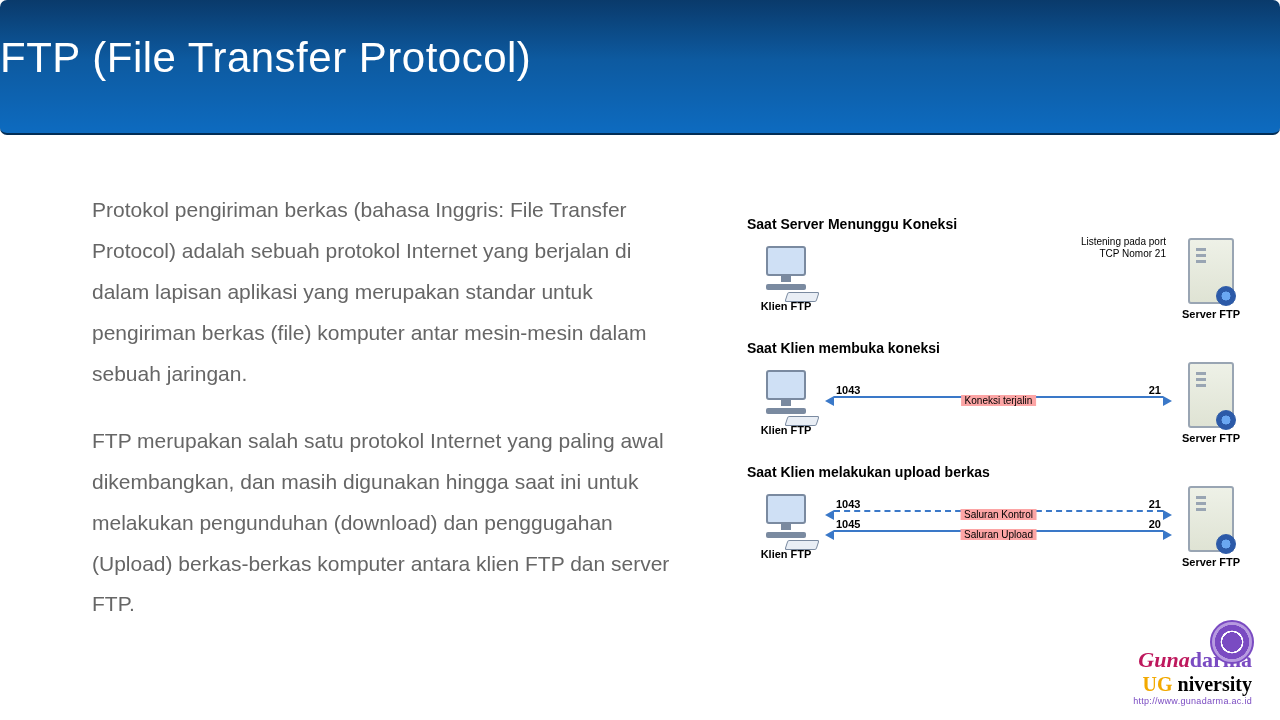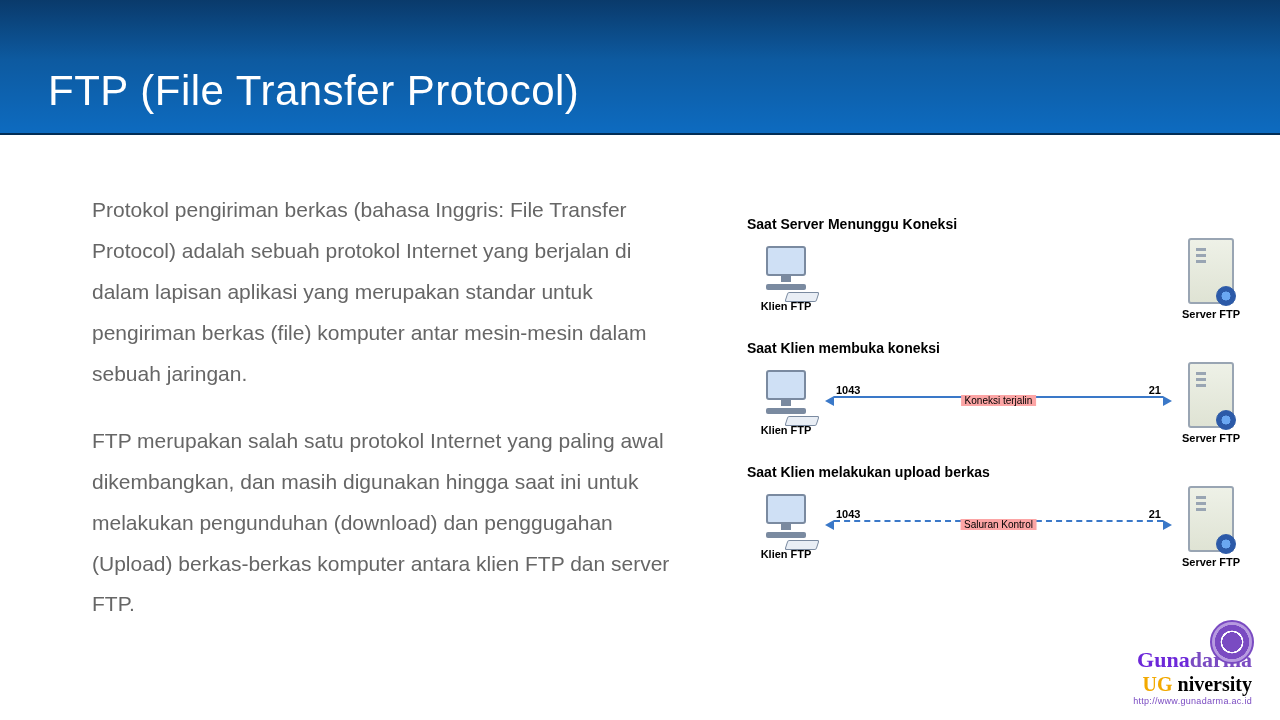--- a/index.html
+++ b/index.html
@@ -2,22 +2,23 @@
 <html><head>
 <meta charset="utf-8">
 <style>
   * { box-sizing: border-box; margin: 0; padding: 0; }
   html, body { width: 1280px; height: 720px; font-family: "Segoe UI Light", "Segoe UI", Arial, sans-serif; background: #fff; overflow: hidden; }
   .slide { width: 1280px; height: 720px; position: relative; background: #fff; }
 
   .title-bar {
     height: 135px;
     background: linear-gradient(to bottom, #0a3a6b 0%, #0d5aa0 45%, #0d6bc0 100%);
-    display: flex; align-items: flex-end; padding-left: 48px; padding-bottom: 18px;
+    display: flex; align-items: center; padding-bottom: 18px;
     border-bottom: 2px solid #022d55;
+    border-radius: 7px;
   }
   .title-bar h1 { color: #fff; font-weight: 300; font-size: 42px; letter-spacing: .5px; }
 
   .body { display: flex; padding: 55px 30px 0 92px; gap: 70px; }
   .text-col { flex: 0 0 585px; color: #666; font-size: 21px; line-height: 1.95; font-weight: 300; }
   .text-col p + p { margin-top: 26px; }
 
   .diagram-col { flex: 1; font-size: 11px; color: #000; position: relative; margin-top: 26px; }
   .scene { margin-bottom: 20px; }
   .scene-title { font-weight: bold; font-size: 14px; margin-bottom: 6px; }
@@ -43,21 +44,21 @@
   .pc .base{width:40px;height:6px;background:#7a8aa0;border-radius:2px;margin:8px auto 0;}
   .pc .kb{width:32px;height:10px;border:1.5px solid #7a8aa0;background:#e9eef5;border-radius:2px;position:absolute;right:-4px;bottom:-6px;transform:skewX(-18deg);}
   .srv { width:46px; height:66px; margin:0 auto; border:2px solid #99a5b3; border-radius:3px;
          background:linear-gradient(to bottom,#eef1e7,#dfe3d4); position:relative;}
   .srv::before{content:"";position:absolute;left:6px;top:8px;width:10px;height:3px;background:#99a5b3;box-shadow:0 6px 0 #99a5b3,0 12px 0 #99a5b3;}
   .srv .disk{position:absolute;right:-4px;bottom:-4px;width:20px;height:20px;border-radius:50%;
              background:radial-gradient(circle,#6aa7f2 35%,#2c5aa8 36%);border:1px solid #2c5aa8;}
 
   .footer-logo { position:absolute; right:28px; bottom:14px; text-align:right; }
   .footer-logo .gu { font-family:Georgia,serif; font-size:22px; font-weight:bold; }
-  .footer-logo .gu .g1{color:#6d28d9;} .footer-logo .gu .g2{color:#7a4bc2;}
+  .footer-logo .gu .g1{color:#be185d;font-style:italic;} .footer-logo .gu .g2{color:#7a4bc2;}
   .footer-logo .ug { font-family:Georgia,serif; font-size:20px; font-weight:bold; }
   .footer-logo .ug .u1{color:#f2a900;}
   .footer-logo .url{ font-size:9px; color:#7a4bc2; letter-spacing:.3px;}
   .seal{position:absolute; right:-2px; bottom:42px; width:44px;height:44px;border-radius:50%;
         background:radial-gradient(circle,#7a4bc2 0 34%, #fff 35% 40%, #7a4bc2 41% 60%, #b79be0 61% 100%);
         border:2px solid #7a4bc2;}
 </style>
 </head>
 <body>
 
@@ -76,20 +77,24 @@
         <div class="scene">
           <div class="scene-title">Saat Server Menunggu Koneksi</div>
           <div class="row">
             <div class="node">
               <div class="pc">
                 <div class="mon"></div>
                 <div class="base"></div>
                 <div class="kb"></div>
               </div>
               <div class="lbl">Klien FTP</div>
+            </div>
+            <div class="mid">
+              <div class="mid-text">Listening pada port
+TCP Nomor 21</div>
             </div>
             <div class="node">
               <div class="srv">
                 <div class="disk"></div>
               </div>
               <div class="lbl">Server FTP</div>
             </div>
           </div>
         </div>
         <div class="scene">
@@ -136,20 +141,29 @@
             <div class="mid">
               <div class="arrow-line">
                 <div class="cap-left"></div>
                 <div class="line dashed">
                   <span class="port-l">1043</span>
                   <span class="port-r">21</span>
                   <span class="line-label">Saluran Kontrol</span>
                 </div>
                 <div class="cap-right"></div>
               </div>
+              <div class="arrow-line">
+                <div class="cap-left"></div>
+                <div class="line">
+                  <span class="port-l">1045</span>
+                  <span class="port-r">20</span>
+                  <span class="line-label">Saluran Upload</span>
+                </div>
+                <div class="cap-right"></div>
+              </div>
             </div>
             <div class="node">
               <div class="srv">
                 <div class="disk"></div>
               </div>
               <div class="lbl">Server FTP</div>
             </div>
           </div>
         </div>
       </div>

